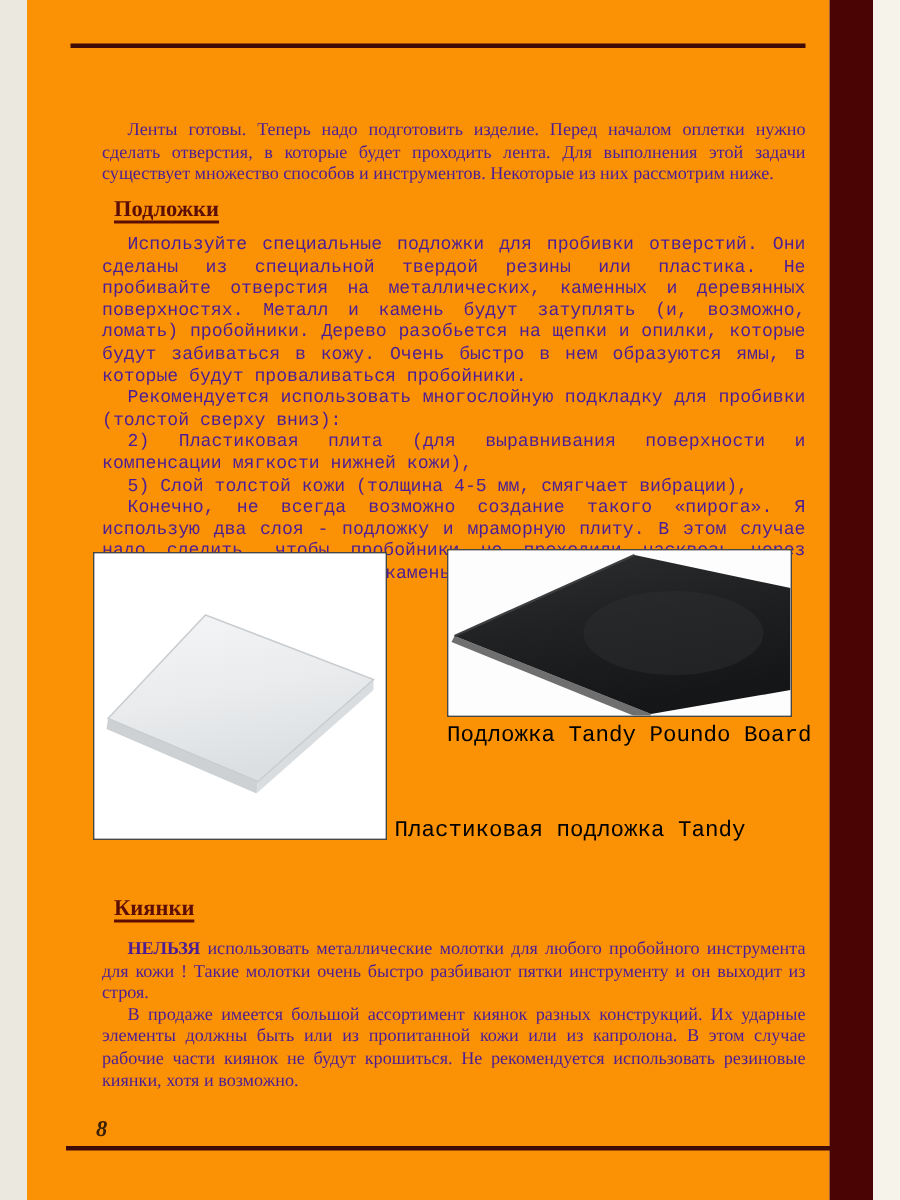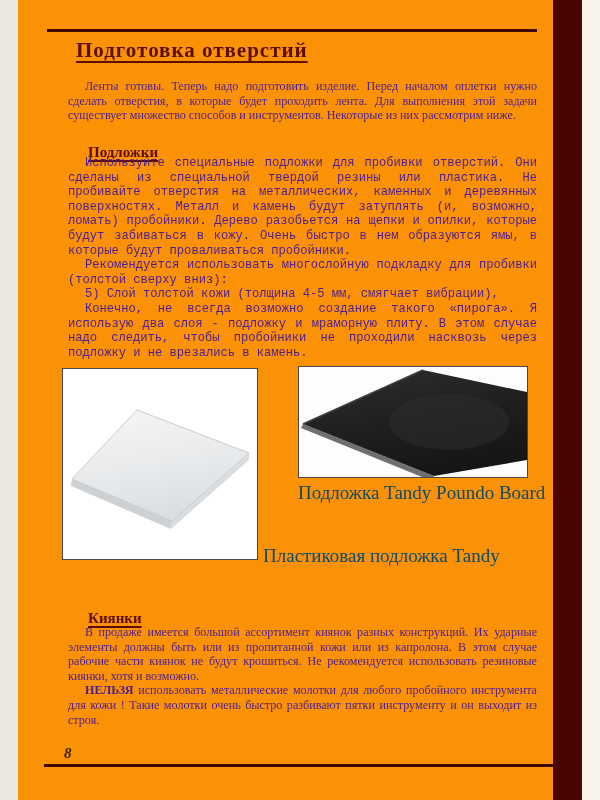--- a/index.html
+++ b/index.html
@@ -13,71 +13,71 @@
   .right-strip{position:absolute;left:553px;top:0;width:29px;height:800px;background:#4a0404;}
   .rule{position:absolute;background:#400a06;height:3px;}
   .top-rule{left:29px;top:29px;width:490px;}
   .footer-rule{left:26px;top:764px;width:511px;}
   .title{
     position:absolute;left:58px;top:38px;margin:0;
     font-size:21px;font-weight:bold;color:#5c0e04;letter-spacing:1px;
     text-decoration:underline;text-decoration-thickness:2px;text-underline-offset:4px;
   }
   .heading{
-    position:absolute;margin:12px;left:58px;
+    position:absolute;margin:0;left:58px;
     font-size:15px;font-weight:bold;color:#5c0e04;
     text-decoration:underline;text-decoration-thickness:2px;text-underline-offset:3px;
   }
   .h-backings{top:132px;}
   .h-mallets{top:598px;}
   .textcol{
     position:absolute;left:50px;width:469px;
     font-size:12.1px;line-height:14.6px;color:#4c1d95;
     text-align:justify;
   }
   .textcol p{margin:0;text-indent:17px;}
   .intro{top:79px;}
   .col-backings{top:156px;font-family:Liberation Mono, monospace;}
   .col-mallets{top:625px;}
   .b{font-weight:bold;}
   .figure{position:absolute;background:#ffffff;border:1px solid #474747;}
   .fig-left{left:44px;top:368px;width:194px;height:190px;}
   .fig-right{left:280px;top:366px;width:228px;height:110px;}
   .figure svg{display:block;width:100%;height:100%;}
   .caption{
-    position:absolute;font-family:Liberation Serif, serif;
-    font-size:19px;color:#0c4a6e;white-space:nowrap;
+    position:absolute;font-family:Liberation Mono, monospace;
+    font-size:15px;color:#000000;white-space:nowrap;
   }
   .cap-right{left:280px;top:482px;width:230px;text-align:center;}
   .cap-left{left:245px;top:545px;}
   .page-number{
     position:absolute;left:46px;top:745px;
     font-size:15px;font-style:italic;font-weight:bold;color:#3a2004;
   }
 </style>
 </head>
 <body>
 
 <div class="left-strip"></div>
 
 <div class="page">
 
   <div class="rule top-rule"></div>
 
-  <h1 class="title">Подготовка отверстий</h1>
 
   <div class="textcol intro">
     <p>Ленты готовы. Теперь надо подготовить изделие. Перед началом оплетки нужно сделать отверстия, в которые будет проходить лента. Для выполнения этой задачи существует множество способов и инструментов. Некоторые из них рассмотрим ниже.</p>
   </div>
 
   <h2 class="heading h-backings">Подложки</h2>
 
   <div class="textcol col-backings">
     <p>Используйте специальные подложки для пробивки отверстий. Они сделаны из специальной твердой резины или пластика. Не пробивайте отверстия на металлических, каменных и деревянных поверхностях. Металл и камень будут затуплять (и, возможно, ломать) пробойники. Дерево разобьется на щепки и опилки, которые будут забиваться в кожу. Очень быстро в нем образуются ямы, в которые будут проваливаться пробойники.</p>
     <p>Рекомендуется использовать многослойную подкладку для пробивки (толстой сверху вниз):</p>
+    <p>2) Пластиковая плита (для выравнивания поверхности и компенсации мягкости нижней кожи),</p>
     <p>5) Слой толстой кожи (толщина 4-5 мм, смягчает вибрации),</p>
     <p>Конечно, не всегда возможно создание такого «пирога». Я использую два слоя - подложку и мраморную плиту. В этом случае надо следить, чтобы пробойники не проходили насквозь через подложку и не врезались в камень.</p>
   </div>
 
   <div class="figure fig-left">
     <svg viewBox="0 0 194 190" preserveAspectRatio="none">
       <defs>
         <linearGradient id="gw" x1="0" y1="0" x2="0.3" y2="1">
           <stop offset="0" stop-color="#f4f6f7"></stop>
           <stop offset="0.55" stop-color="#e9ebed"></stop>
@@ -108,22 +108,22 @@
       <ellipse cx="150" cy="55" rx="60" ry="28" fill="#2c2d30" opacity="0.5"></ellipse>
     </svg>
   </div>
 
   <div class="caption cap-right">Подложка Tandy Poundo Board</div>
   <div class="caption cap-left">Пластиковая подложка Tandy</div>
 
   <h2 class="heading h-mallets">Киянки</h2>
 
   <div class="textcol col-mallets">
+    <p><span class="b">НЕЛЬЗЯ</span><span> использовать металлические молотки для любого пробойного инструмента для кожи ! Такие молотки очень быстро разбивают пятки инструменту и он выходит из строя.</span></p>
     <p>В продаже имеется большой ассортимент киянок разных конструкций. Их ударные элементы должны быть или из пропитанной кожи или из капролона. В этом случае рабочие части киянок не будут крошиться. Не рекомендуется использовать резиновые киянки, хотя и возможно.</p>
-    <p><span class="b">НЕЛЬЗЯ</span><span> использовать металлические молотки для любого пробойного инструмента для кожи ! Такие молотки очень быстро разбивают пятки инструменту и он выходит из строя.</span></p>
   </div>
 
   <div class="page-number">8</div>
 
   <div class="rule footer-rule"></div>
 
 </div>
 
 <div class="right-strip"></div>
 

